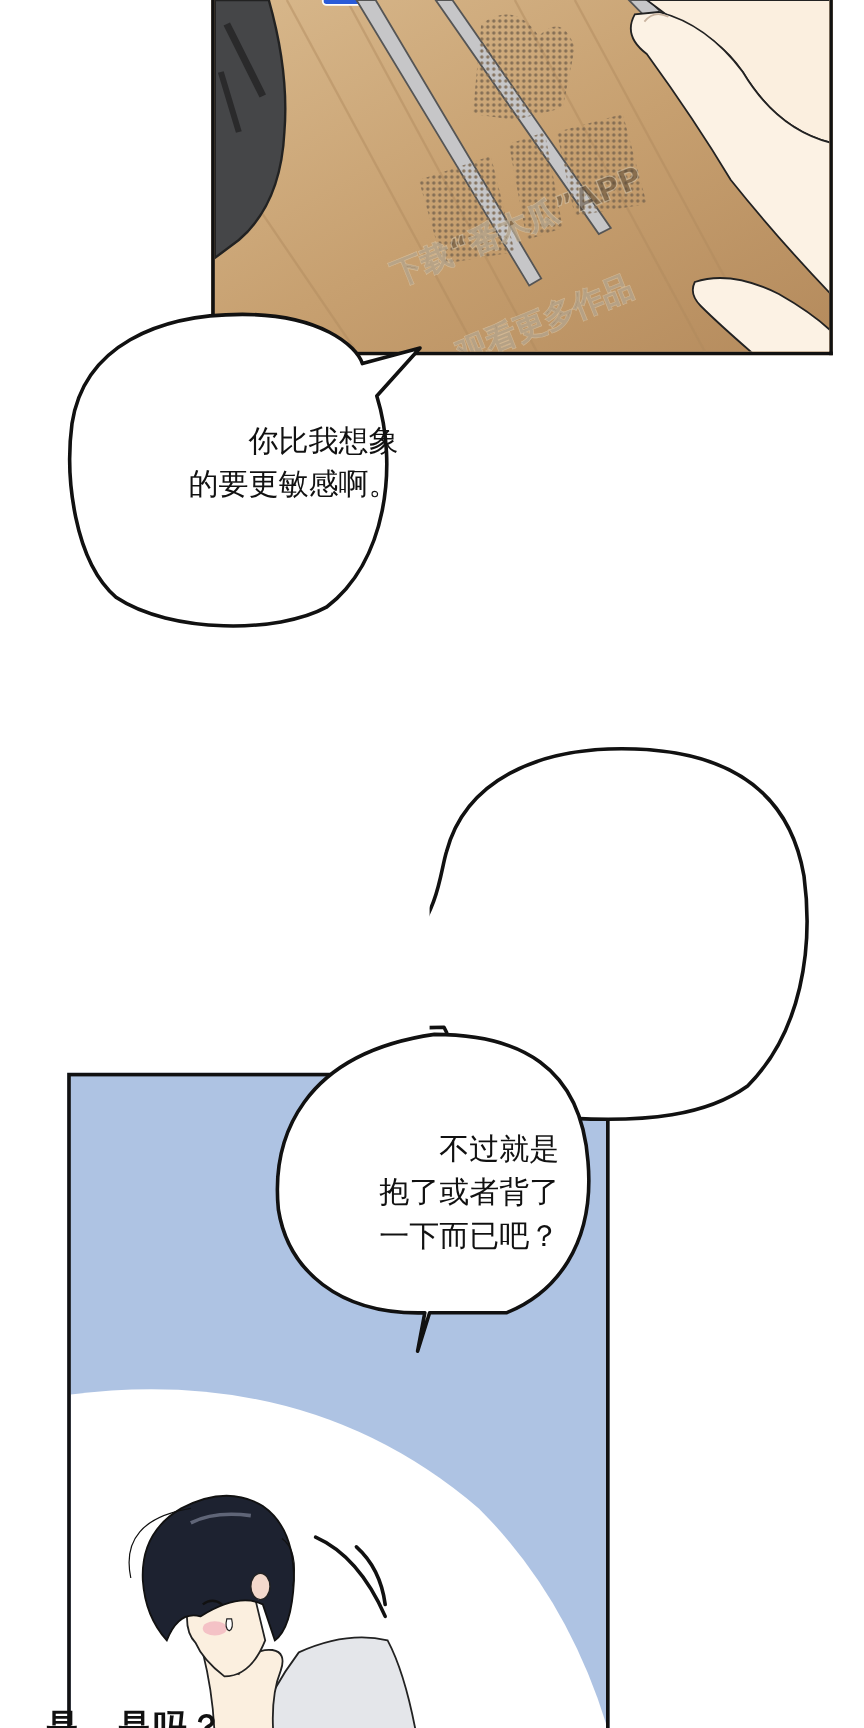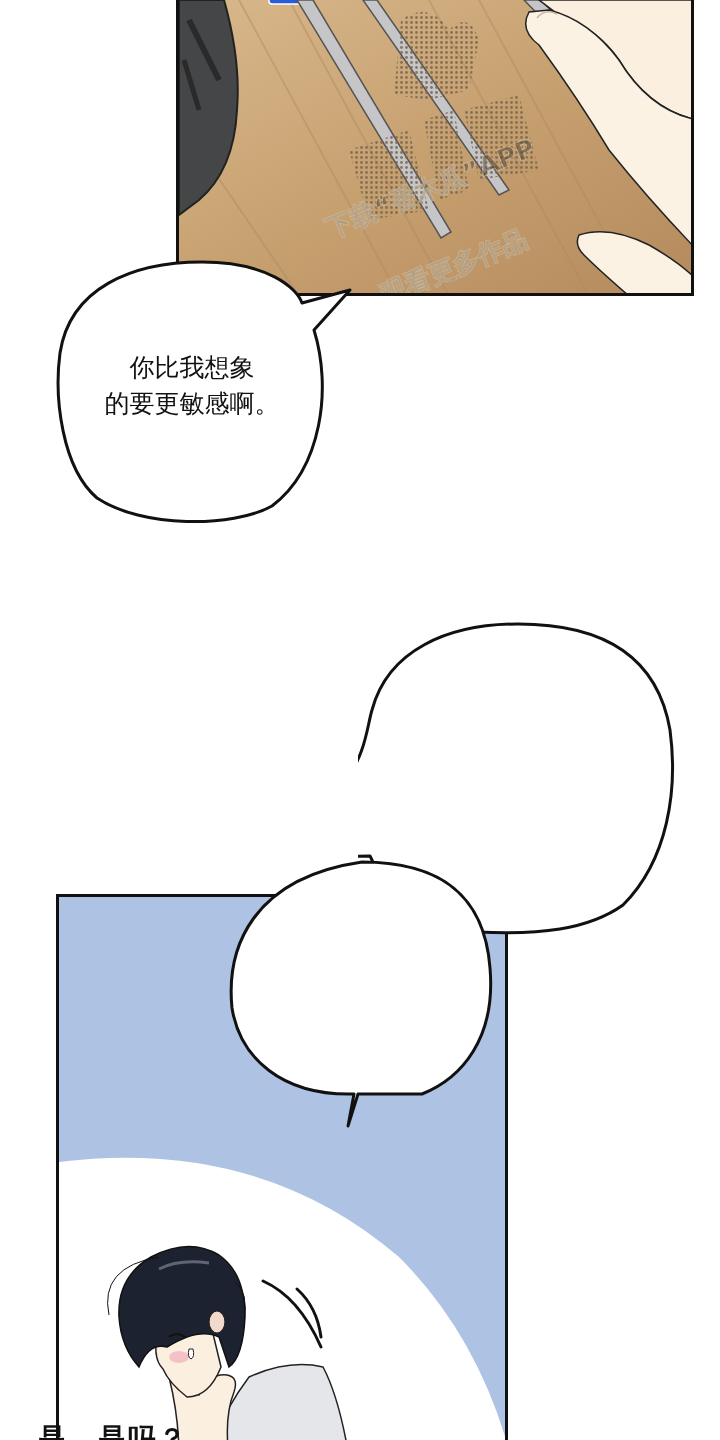--- a/index.html
+++ b/index.html
@@ -5,21 +5,21 @@
     html, body { margin: 0; padding: 0; background: #ffffff; }
     body { width: 720px; height: 1440px; position: relative; overflow: hidden; font-family: "DejaVu Sans", sans-serif; }
     .abs { position: absolute; }
     svg { display: block; }
     .bubble-text {
       position: absolute;
       font-family: "DejaVu Sans", sans-serif;
       font-size: 25px;
       line-height: 36px;
       color: #111111;
-      text-align: center;
+      text-align: right;
       white-space: pre;
       font-weight: 500;
     }
     .watermark-text {
       position: absolute;
       color: rgba(90,72,55,0.55);
       font-family: "DejaVu Sans", sans-serif;
       font-weight: bold;
       white-space: nowrap;
       transform-origin: left top;
@@ -126,15 +126,18 @@
 <div class="abs" style="left:358px; top:620px; width:322px; height:320px;">
   <svg width="322" height="320" viewBox="0 0 322 320">
     <path d="M160 4 C 250 4, 300 40, 312 110 C 320 170, 310 240, 265 285 C 230 310, 180 315, 120 312 C 60 310, 25 280, 14 240 L 12 236 L -120 240 C 10 180, 5 120, 14 90 C 30 30, 90 4, 160 4 Z" fill="#ffffff" stroke="#111" stroke-width="3" stroke-linejoin="round"></path>
   </svg>
 </div>
 
 <div class="abs" style="left:222px; top:858px; width:272px; height:270px;">
   <svg width="272" height="270" viewBox="0 0 272 270">
     <path d="M140 4 C 210 4, 262 30, 268 110 C 274 180, 240 220, 200 236 L 136 236 L 126 268 L 132 236 C 60 238, 18 200, 10 150 C 4 90, 30 20, 140 4 Z" fill="#ffffff" stroke="#111" stroke-width="3" stroke-linejoin="round"></path>
   </svg>
+  <div class="bubble-text" style="left:0; top:82px; width:244px;">不过就是
+抱了或者背了
+一下而已吧？</div>
 </div>
 
 <div class="bottom-text" style="left:38px; top:1420px;">是…是吗？</div>
 
 </body></html>

